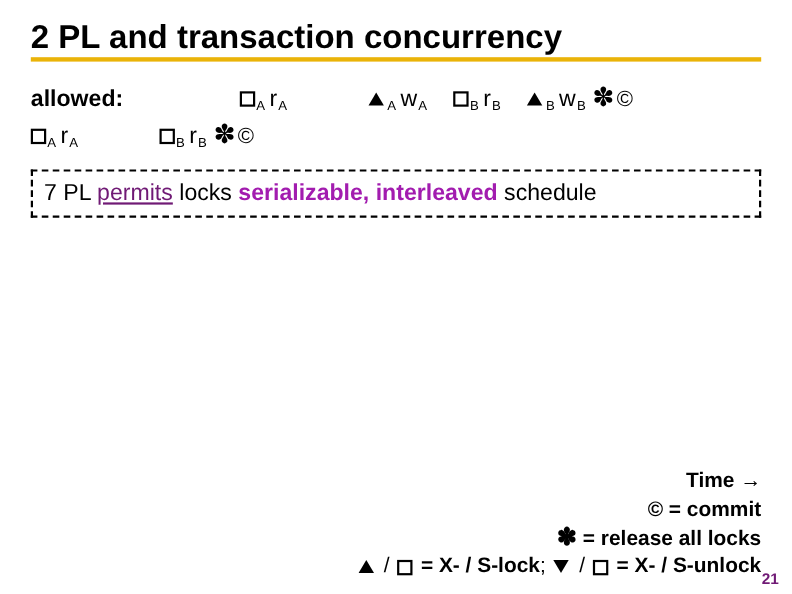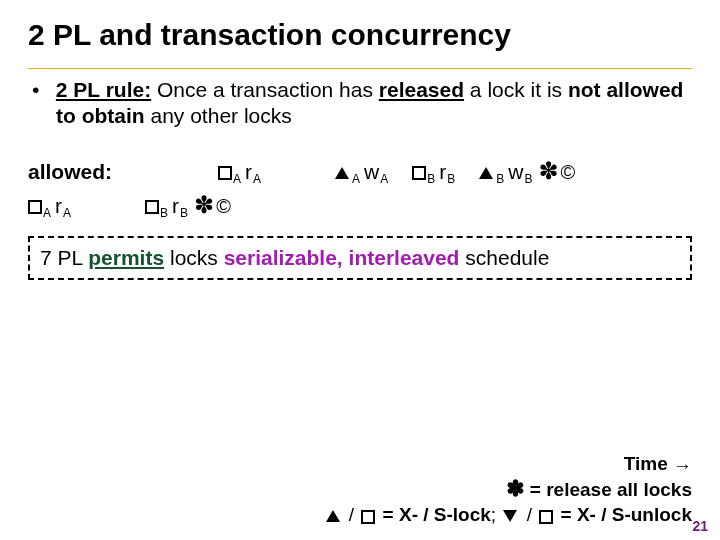--- a/index.html
+++ b/index.html
@@ -1,53 +1,49 @@
 <!DOCTYPE html>
 <html><head>
 <meta charset="utf-8">
 <style>
   * { box-sizing: border-box; margin: 0; padding: 0; }
   html, body { width: 720px; height: 540px; background: #fff; font-family: Arial, Helvetica, sans-serif; color: #000; }
   .slide { padding: 18px 28px 8px 28px; position: relative; height: 100%; }
-  .title { font-size: 30px; font-weight: bold; padding-bottom: 16px; border-bottom: 1px solid #eab308; margin-bottom: 8px; }
+  .title { font-size: 30px; font-weight: bold; padding-bottom: 0; border-bottom: 4px solid #eab308; margin-bottom: 22px; }
   .rule { font-size: 21px; line-height: 1.25; margin: 0 0 30px 28px; }
   .rule .bullet { display: inline-block; width: 18px; margin-left: -24px; }
   .u { text-decoration: underline; }
   .b { font-weight: bold; }
   .row { display: flex; align-items: baseline; margin-bottom: 10px; }
   .row-label { font-size: 21px; font-weight: bold; width: 120px; }
   .timeline { font-size: 21px; display: flex; align-items: baseline; }
   .tok { display: inline-flex; align-items: baseline; margin-right: 4px; }
   .tok.gap-sm { margin-left: 20px; }
   .tok.gap-md { margin-left: 70px; }
   .sub { font-size: 12px; vertical-align: sub; position: relative; top: 4px; margin-left: 1px; }
   .square { display: inline-block; width: 14px; height: 14px; border: 2px solid #000; position: relative; top: 1px; }
   .tri-up { display: inline-block; width: 0; height: 0; border-left: 7px solid transparent; border-right: 7px solid transparent; border-bottom: 12px solid #000; margin-right: 2px; }
   .tri-down { display: inline-block; width: 0; height: 0; border-left: 7px solid transparent; border-right: 7px solid transparent; border-top: 12px solid #000; margin-right: 2px; }
   .release { font-family: "Segoe UI Symbol","Apple Symbols",Arial,sans-serif; font-size: 24px; line-height: 0.8; margin-left: 2px; }
   .commit { font-family: Arial,sans-serif; font-size: 20px; margin-left: 2px; }
   .callout { border: 2px dashed #000; padding: 8px 10px; margin-top: 18px; font-size: 21px; }
   .callout .orange { color: #a21caf; font-weight: bold; }
-  .callout .navy { color: #14532d; font-weight: bold; margin-top: 32px; }
+  .callout .navy { color: #701a75; font-weight: normal; margin-top: 32px; }
   .legend { position: absolute; right: 28px; bottom: 12px; text-align: right; font-size: 19px; font-weight: bold; line-height: 1.35; }
   .legend .lsym { display: inline-flex; align-items: center; vertical-align: middle; margin: 0 2px; }
   .legend .nb { font-weight: normal; }
   .pagenum { position: absolute; right: 12px; bottom: 6px; color: #701a75; font-size: 14px; font-weight: bold; }
 </style>
 </head>
 <body>
 
 <div class="slide">
 
   <div class="title">2 PL and transaction concurrency</div>
 
-  <div class="rule">
-    <span class="bullet">•</span>
-    <span class="b u">2 PL rule:</span><span> Once a transaction has </span><span class="b u">released</span><span> a lock it is </span><span class="b">not allowed to obtain</span><span> any other locks</span>
-  </div>
 
   <div class="row">
     <div class="row-label">allowed:</div>
     <div class="timeline">
       <span class="tok gap-md">
           <span class="square"></span>
           <span class="sub">A</span>
         </span>
       <span class="tok">
           <span>r</span>
@@ -104,20 +100,21 @@
       <span class="commit">©</span>
     </div>
   </div>
 
   <div class="callout">
     <span>7 PL </span><span class="navy u">permits</span><span> locks </span><span class="orange">serializable, interleaved</span><span> schedule</span>
   </div>
 
   <div class="legend">
     <div>Time →</div>
+    <div>© = commit</div>
     <div>
       <span class="release" style="font-size:22px;">✽</span><span> = release all locks</span>
     </div>
     <div>
       <span class="lsym">
           <span class="tri-up"></span>
         </span><span class="nb"> / </span><span class="lsym">
           <span class="square"></span>
         </span><span> = X- / S-lock</span><span class="nb">; </span><span class="lsym">
           <span class="tri-down"></span>

